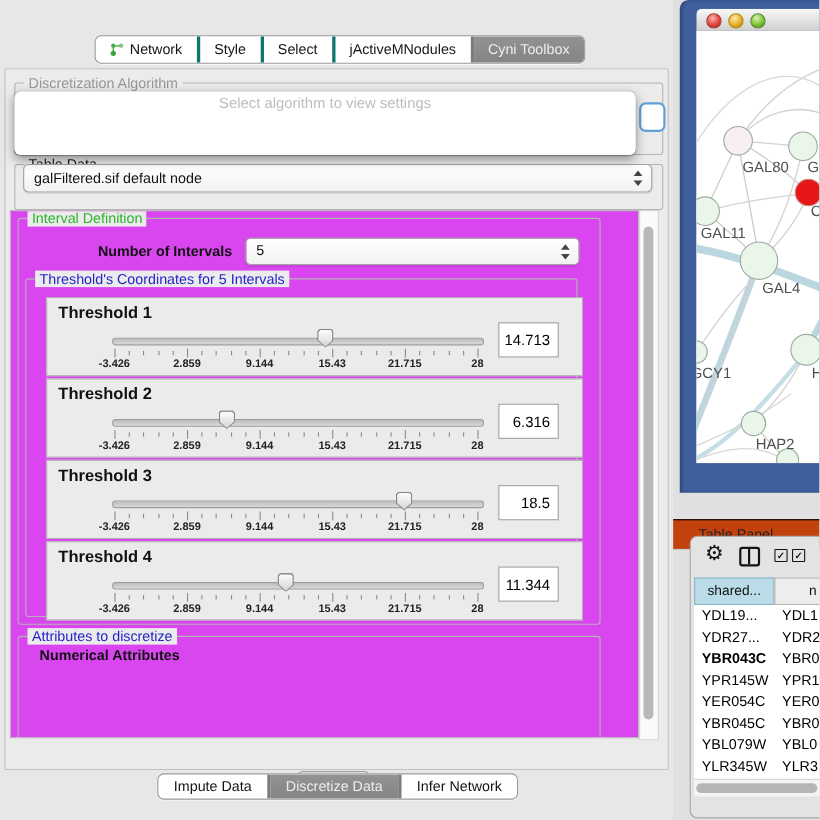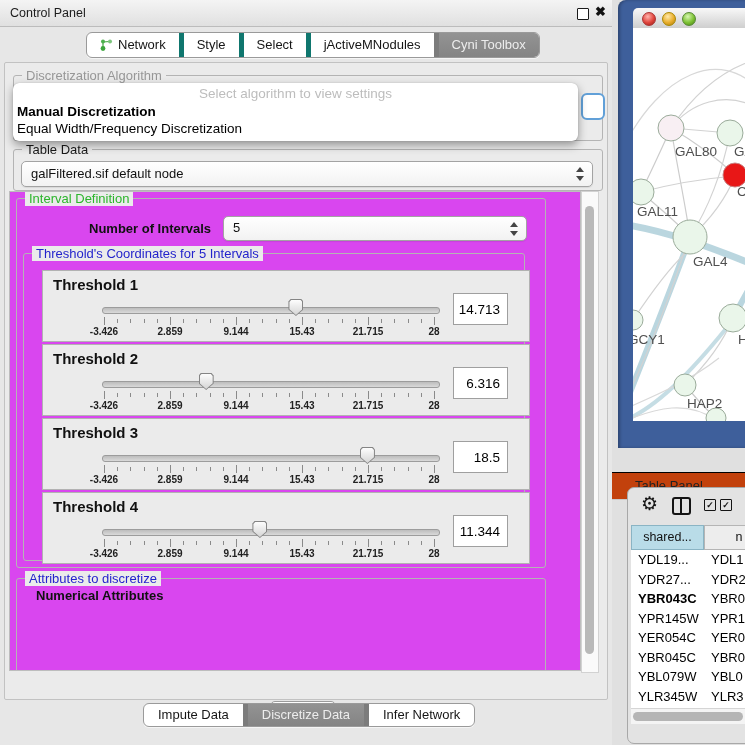--- a/index.html
+++ b/index.html
@@ -12,21 +12,21 @@
   .cp-titlebar{left:0;top:0;width:612px;height:26px;
      background:linear-gradient(#f4f4f4,#e0e0e0);border-bottom:1px solid #bcbcbc;}
   .cp-title{left:10px;top:6px;font-size:12.5px;color:#1c1c1c;}
   .float-icon{left:577px;top:8px;width:10px;height:10px;border:1.5px solid #1a1a1a;border-radius:1px;background:#fff;}
   .close-icon{left:595px;top:4px;font-size:13px;font-weight:bold;color:#111;}
 
   
   .segbar{display:flex;height:24px;background:#fff;border:1px solid #9a9a9a;border-radius:6px;
      overflow:hidden;font-size:13px;box-shadow:0 1px 0 rgba(255,255,255,.6);}
   .seg{display:flex;align-items:center;gap:5px;padding:0 13px;line-height:24px;color:#151515;
-     border-left:5px solid #0f766e;cursor:default;white-space:nowrap;}
+     border-left:3px solid #0f766e;cursor:default;white-space:nowrap;}
   .seg:first-child{border-left:none;}
   .seg.active{background:linear-gradient(#939393,#848484);color:#ededed;border-left-color:#7c7c7c;}
   .seg.active + .seg{border-left-color:#7c7c7c;}
   .topbar{left:86px;top:32px;}
   .botbar{left:143px;top:703px;}
   .botbar .seg{padding:0 14px;line-height:22px;}
   .botbar.segbar{height:22px;}
 
   .content{left:4px;top:62px;width:602px;height:636px;background:#ebebeb;
      border:1px solid #c2c2c2;border-radius:2px;}
@@ -120,25 +120,20 @@
   .tp-row{display:flex;height:19.5px;}
   .tp-cell{box-sizing:border-box;font-size:13px;color:#000;line-height:19px;padding-left:7px;white-space:nowrap;overflow:hidden;}
   .hscroll{position:absolute;left:3px;top:220px;width:140px;height:15px;background:#f4f4f4;border-top:1px solid #d5d5d5;}
   .hthumb{position:absolute;left:2px;top:3px;width:110px;height:9px;background:#b5b5b5;border-radius:5px;}
 </style>
 </head>
 <body>
 
 <div class="abs cp-window">
 
-  <div class="abs cp-titlebar">
-    <div class="abs cp-title">Control Panel</div>
-    <div class="abs float-icon"></div>
-    <div class="abs close-icon">✖</div>
-  </div>
 
   <div class="abs segbar topbar" id="top-tabs">
       <div class="seg">
         <svg width="13" height="14">
           <path d="M3 4 L3 10 M3 4 L9.5 3.5" stroke="#3da53d" stroke-width="1.2" fill="none"></path>
           <circle cx="3" cy="3.5" r="2" fill="#4db04d"></circle>
           <circle cx="3" cy="10.5" r="2.4" fill="#3da53d"></circle>
           <circle cx="10" cy="3.5" r="2" fill="#7cc47c"></circle>
         </svg>
         <span>Network</span>
@@ -159,30 +154,26 @@
 
   <div class="abs content">
 
     <div class="group" style="left:8px;top:12px;width:588px;height:64px;">
       <span class="group-label glabel-gray">Discretization Algorithm</span>
     </div>
     <div class="abs focus-frag"></div>
 
     <div class="abs popup">
       <div class="popup-placeholder">Select algorithm to view settings</div>
-      <div id="popup-options">
-          <div class="popup-item selected">Manual Discretization</div>
-          <div class="popup-item">Equal Width/Frequency Discretization</div>
-        </div>
     </div>
 
     <div class="group" style="left:8px;top:86px;width:588px;height:40px;">
       <span class="group-label">Table Data</span>
     </div>
-    <div class="combo" style="left:16px;top:98px;width:561px;height:24px;">
+    <div class="combo" style="left:16px;top:86px;width:561px;height:24px;">
       <span>galFiltered.sif default node</span>
       <span class="stepper"></span>
     </div>
 
     <div class="abs viewport">
 
       <div class="group" style="left:6px;top:6px;width:528px;height:368px;">
         <span class="group-label glabel-green">Interval Definition</span>
 
         <div style="position:absolute;left:72px;top:22px;font-size:13px;font-weight:bold;color:#111;">Number of Intervals</div>

